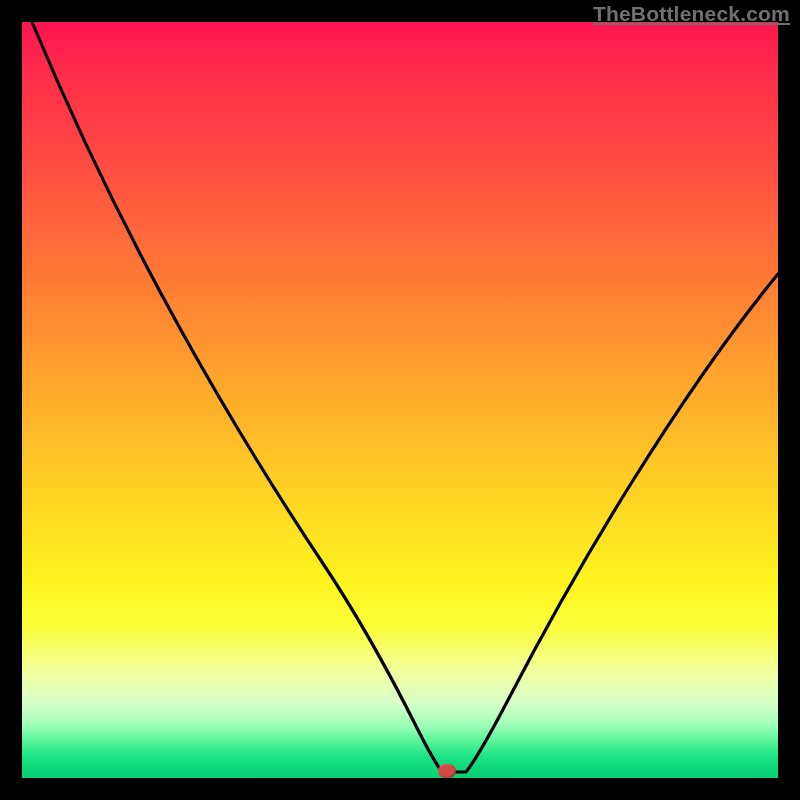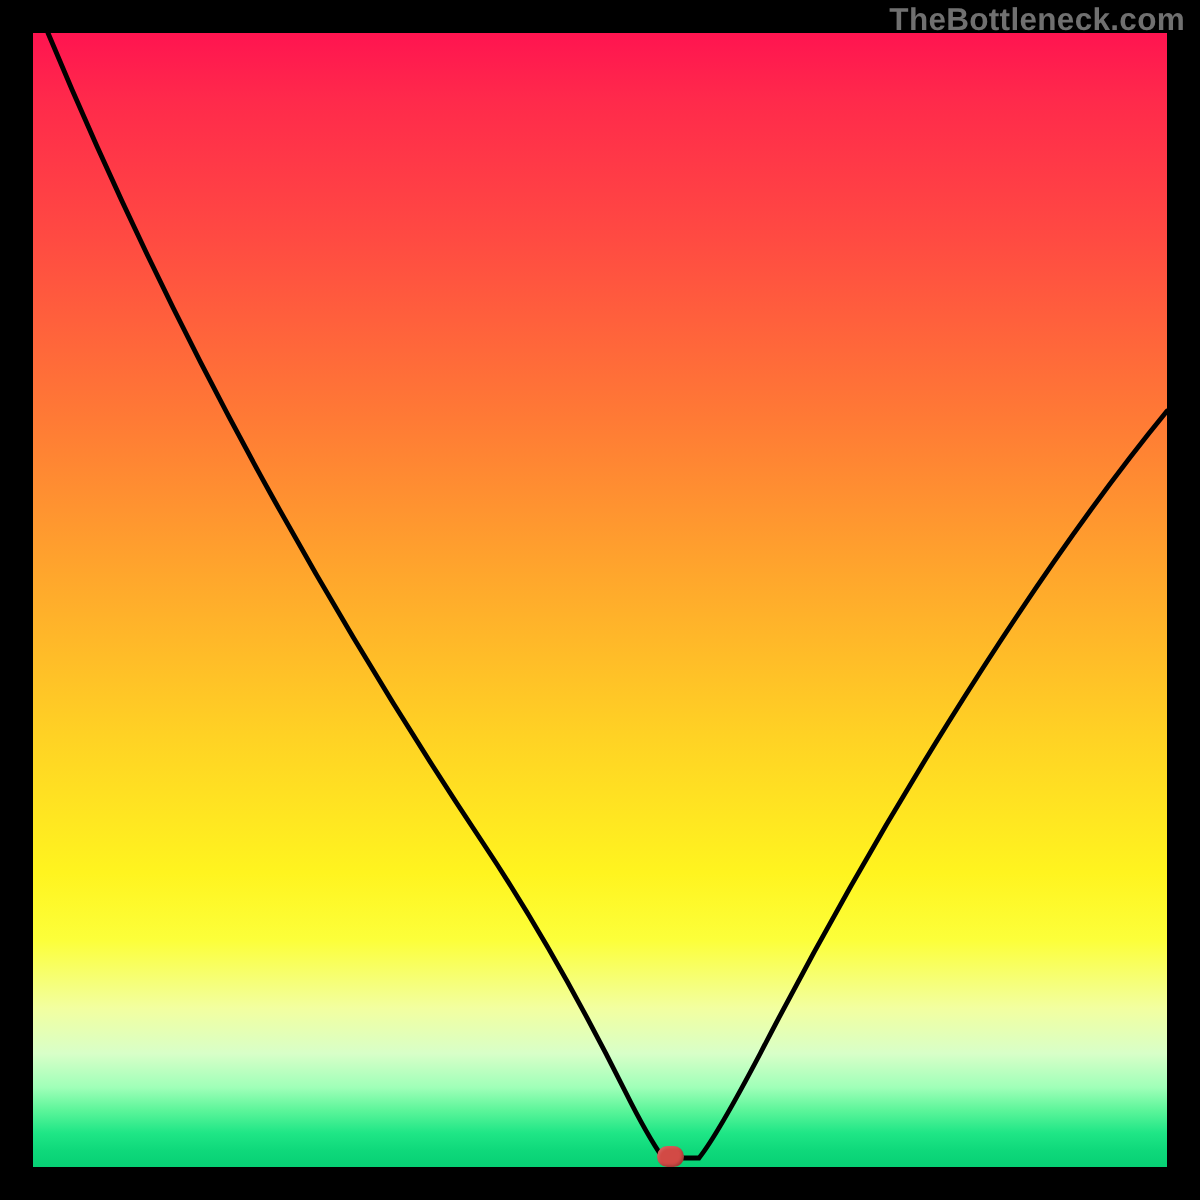--- a/index.html
+++ b/index.html
@@ -47,20 +47,21 @@
   }
   .watermark {
     position: absolute;
     top: 2px;
     right: 10px;
     color: #707070;
     font-size: 21px;
     font-weight: 600;
     letter-spacing: 0.2px;
     user-select: none;
+    text-decoration: underline;
   }
   svg.curve {
     position: absolute;
     left: 22px;
     top: 22px;
     width: 756px;
     height: 756px;
     overflow: visible;
   }
   .marker {

